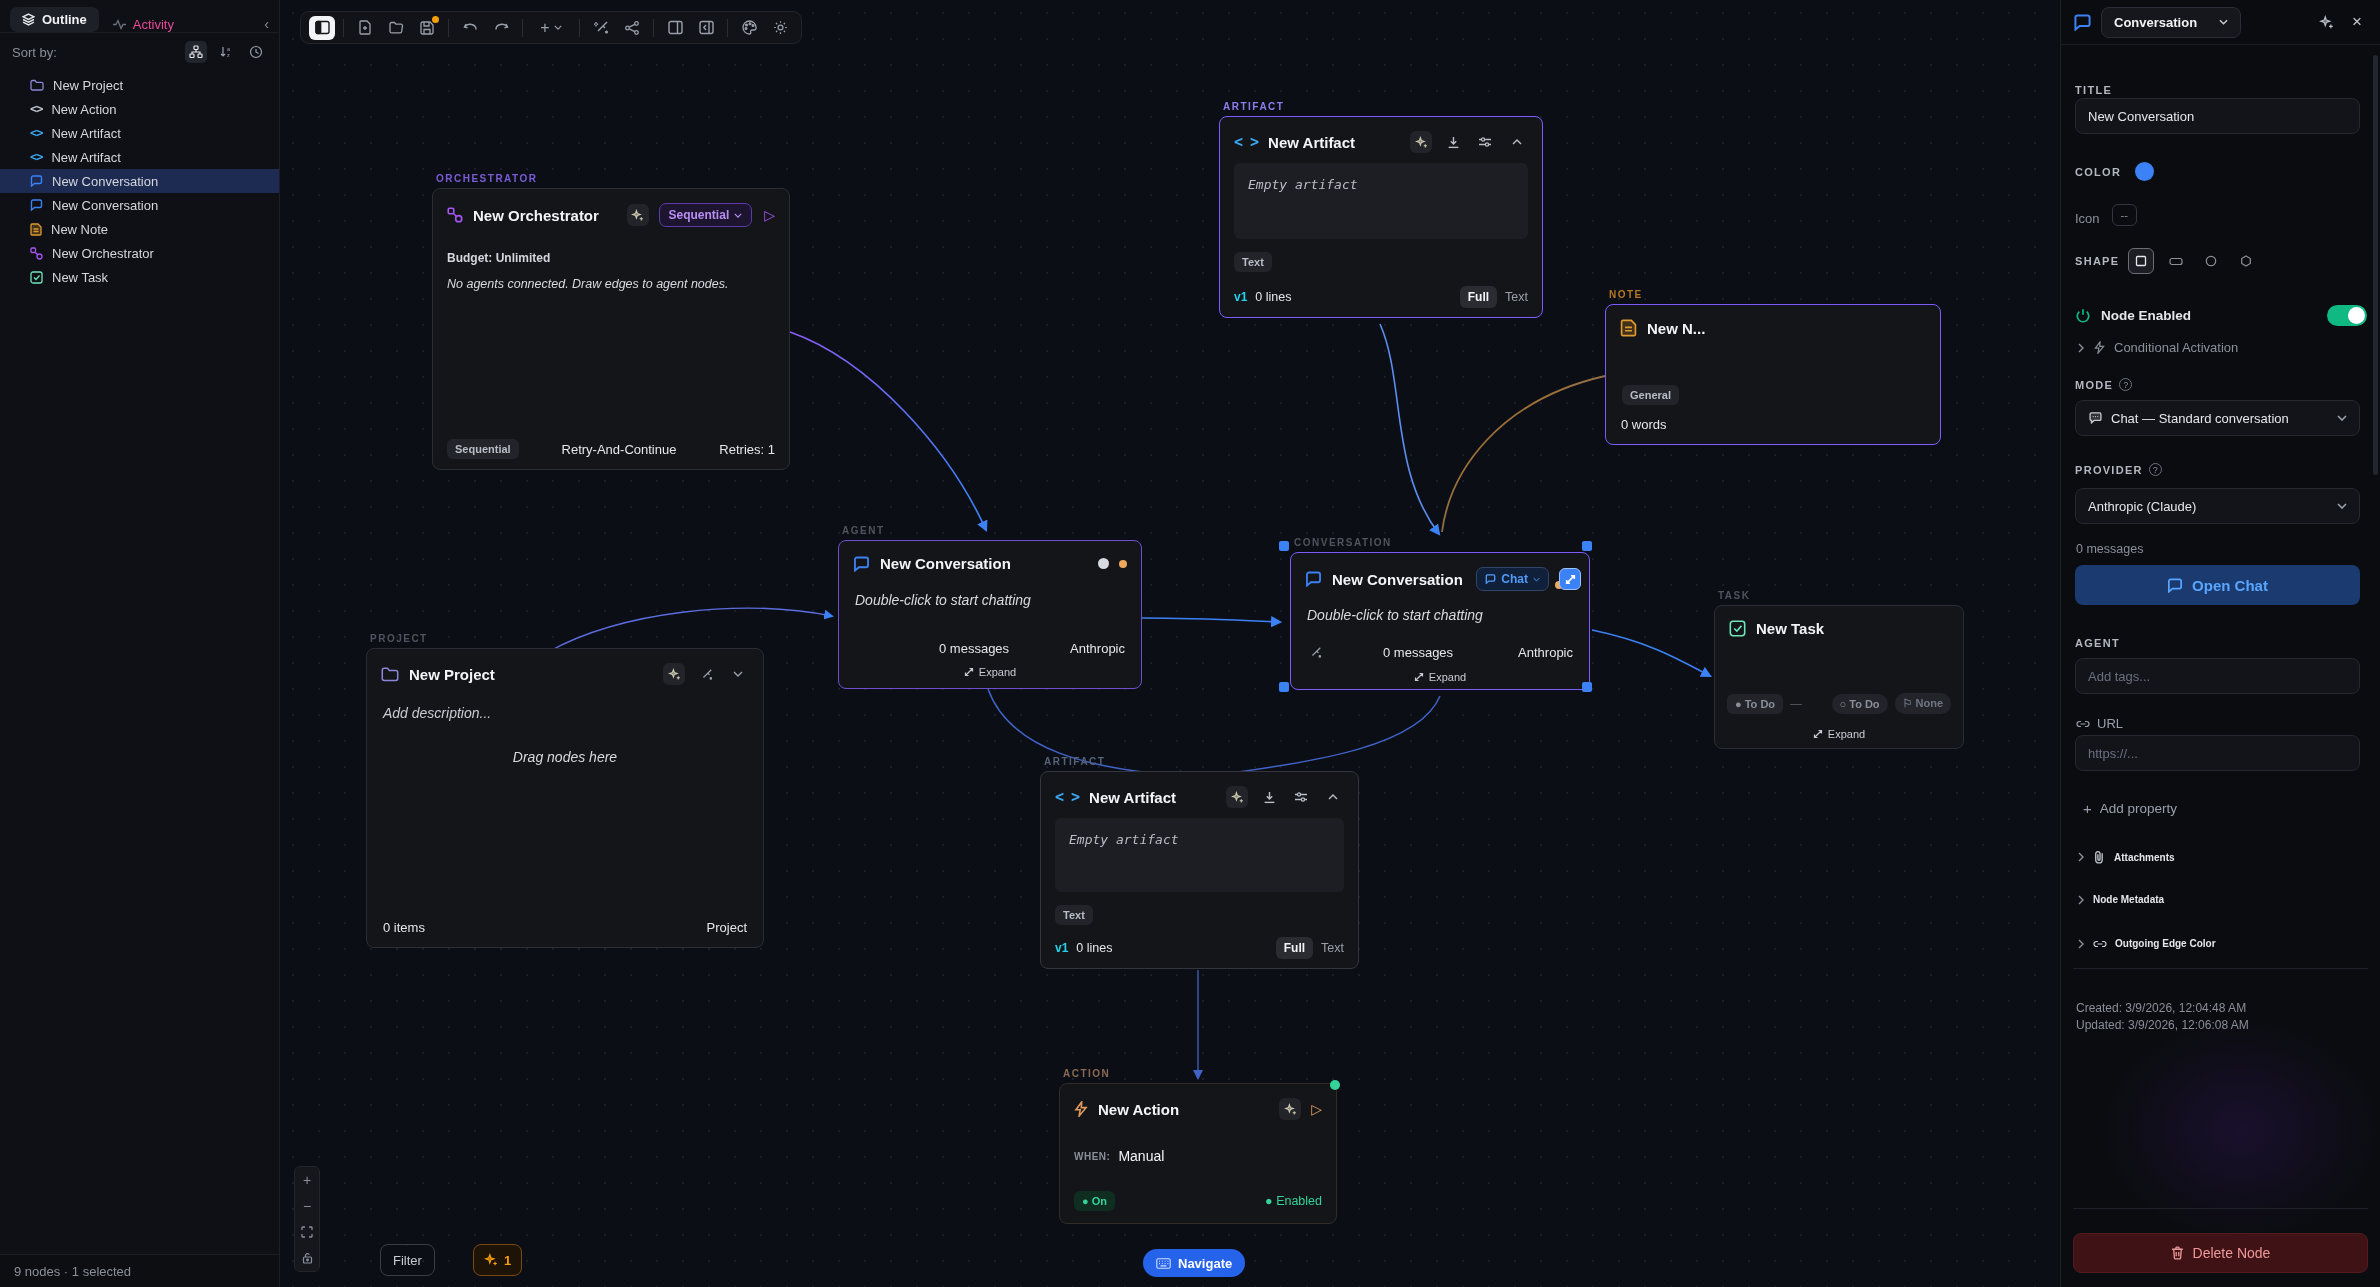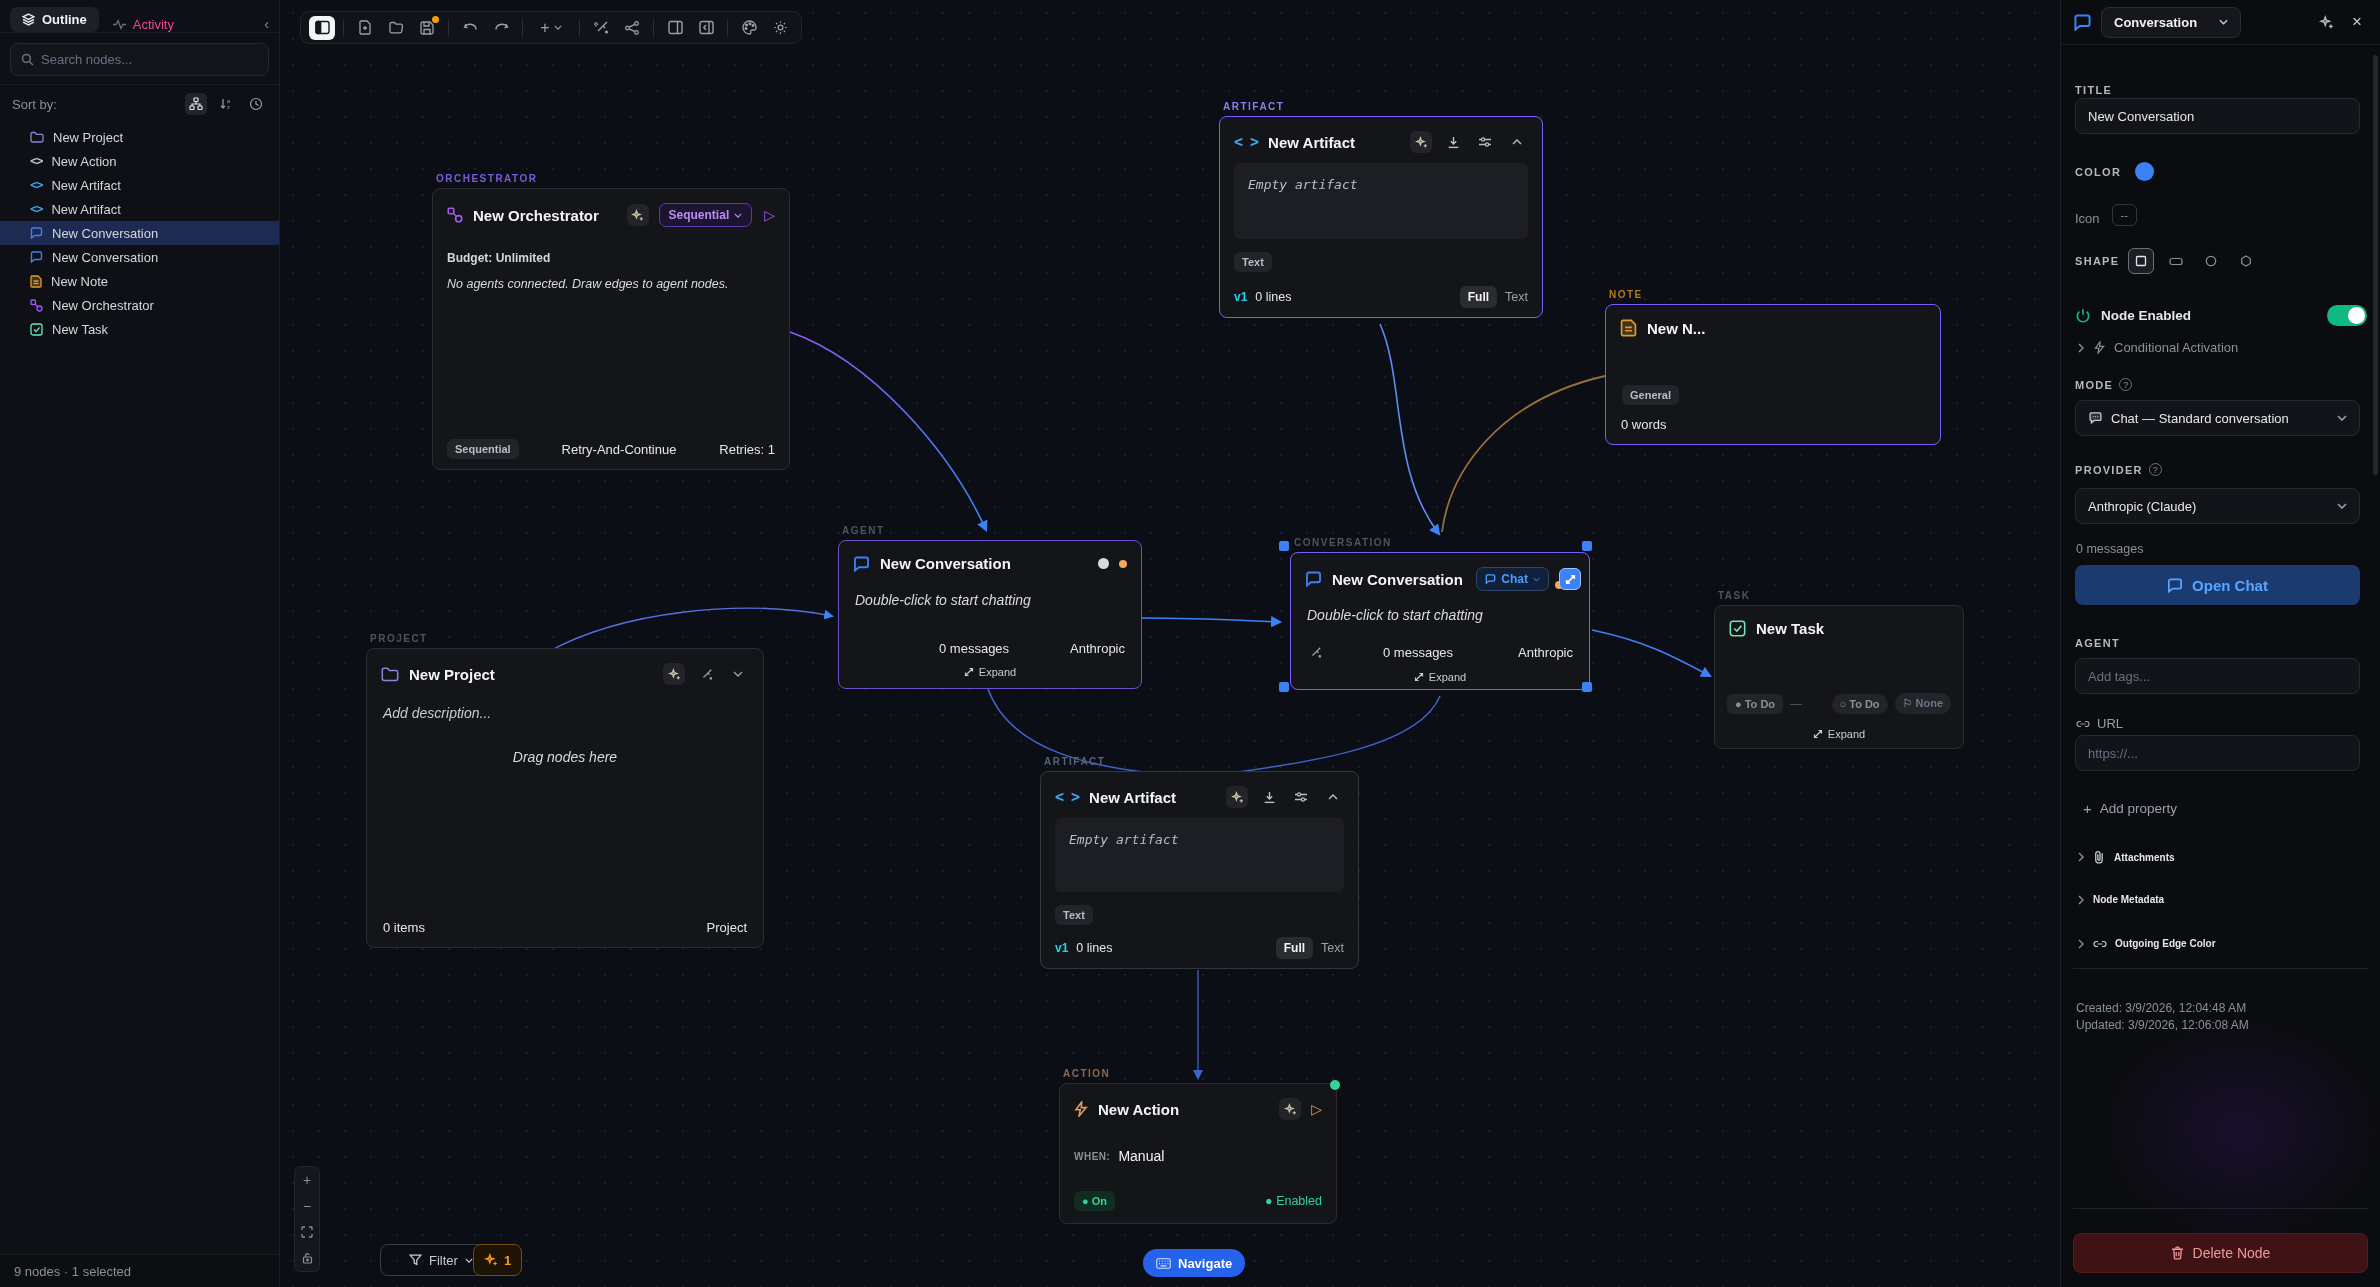--- a/index.html
+++ b/index.html
@@ -80,22 +80,22 @@
   .codearea { background:#1d1e23; border-radius:6px; font-family:"DejaVu Sans Mono",monospace;
     font-style:italic; font-size:13px; color:#b9bdc6; padding:14px; }
   .pill { display:flex; align-items:center; gap:5px; border-radius:7px; font-size:12px; font-weight:bold; }
   .handle { position:absolute; width:10px; height:10px; background:#3b82f6; border-radius:2px; z-index:6; }
 
   
   .zstack { position:absolute; left:14px; top:1166px; width:26px; background:#15171d;
     border:1px solid #23252c; border-radius:6px; z-index:10; color:#8a8f99; }
   .zbtn { height:26px; display:flex; align-items:center; justify-content:center; font-size:14px; }
   .filterbtn { position:absolute; left:100px; top:1244px; height:32px; border:1px solid #3a3d45;
-    border-radius:8px; display:flex; align-items:center; gap:7px; padding:0 28px;
-    color:#c8ccd2; font-size:13px; z-index:10; }
+    border-radius:8px; display:flex; align-items:center; gap:7px; padding:0 12px;
+    color:#c8ccd2; font-size:13px; z-index:10;flex-direction:column; }
   .aibadge { position:absolute; left:193px; top:1244px; height:32px; background:#1d1307;
     border:1px solid #7a4a12; border-radius:8px; display:flex; align-items:center; gap:6px;
     padding:0 10px; color:#f59e0b; font-weight:bold; font-size:13px; z-index:10; }
   .navigate { position:absolute; left:863px; top:1249px; height:28px; background:#2563eb;
     border-radius:14px; display:flex; align-items:center; gap:7px; padding:0 13px;
     color:#fff; font-weight:bold; font-size:13px; z-index:10; }
 
   
   #panel { position:absolute; left:2060px; top:0; width:320px; height:1287px; background:#0b0c10;
     border-left:1px solid #1c1f26; z-index:5; }
@@ -150,31 +150,20 @@
     <div class="tab-flat">
       <span>
           <svg width="13" height="13" viewBox="0 0 13 10" fill="none" stroke="#6b7280" stroke-width="1.3">
             <path d="M0 5 H3 L5 1 L8 9 L10 5 H13"></path>
           </svg>
         </span>
       <span>Activity</span>
     </div>
     <span class="collapse">‹</span>
   </div>
-  <div class="searchwrap">
-    <div class="search">
-      <span>
-          <svg width="13" height="13" viewBox="0 0 12 12" fill="none" stroke="#6a7080" stroke-width="1.4">
-            <circle cx="5" cy="5" r="3.6"></circle>
-            <path d="M8 8 L11 11"></path>
-          </svg>
-        </span>
-      <input placeholder="Search nodes..." style="">
-    </div>
-  </div>
   <div class="sortrow">
     <span>Sort by:</span>
     <div class="sortbtns">
       <span class="sbtn active">
           <svg width="14" height="14" viewBox="0 0 14 14" fill="none" stroke="currentColor" stroke-width="1.2">
             <rect x="5" y="1" width="4" height="3.5" rx="0.8"></rect>
             <rect x="1" y="9" width="4" height="3.5" rx="0.8"></rect>
             <rect x="9" y="9" width="4" height="3.5" rx="0.8"></rect>
             <path d="M7 4.5 V7 M3 9 V7 H11 V9"></path>
           </svg>

